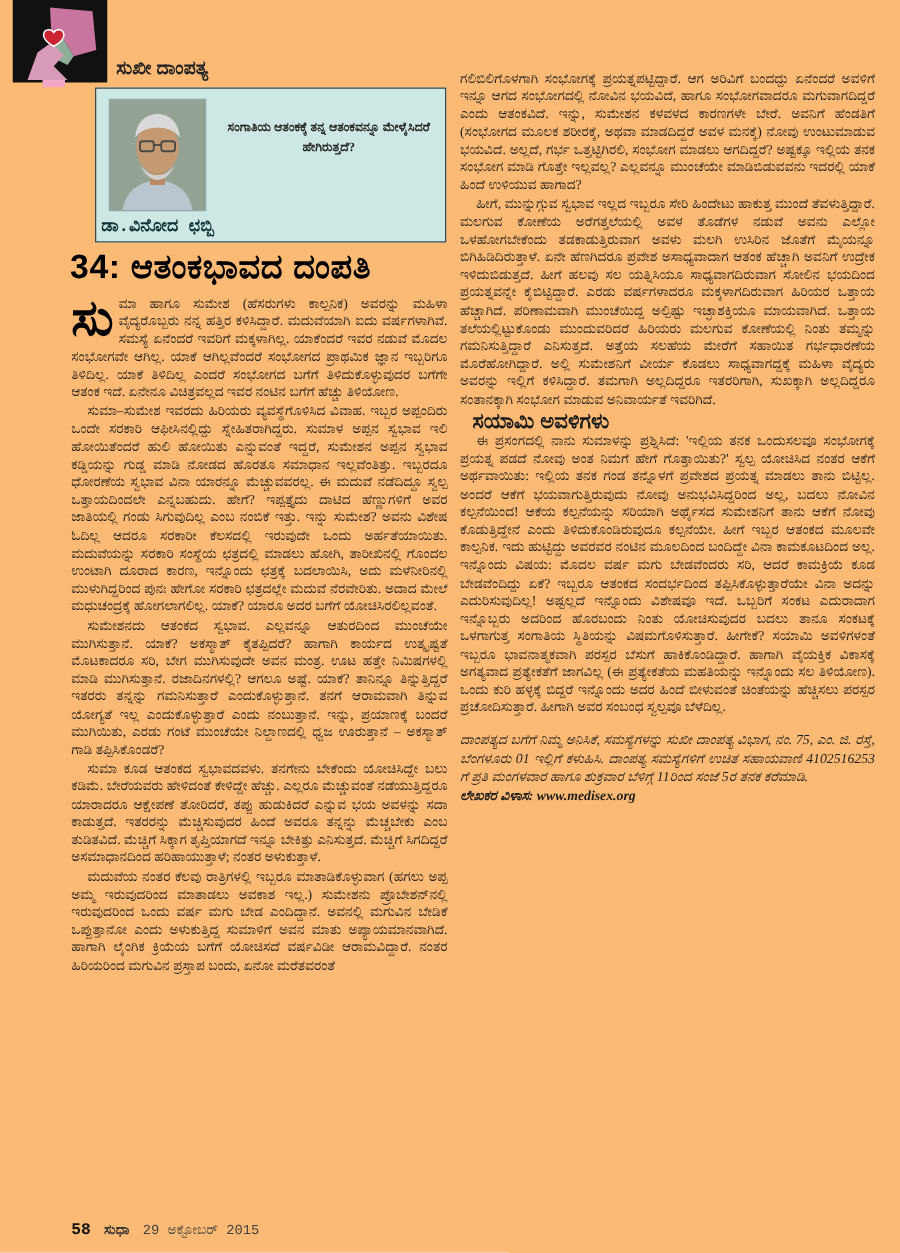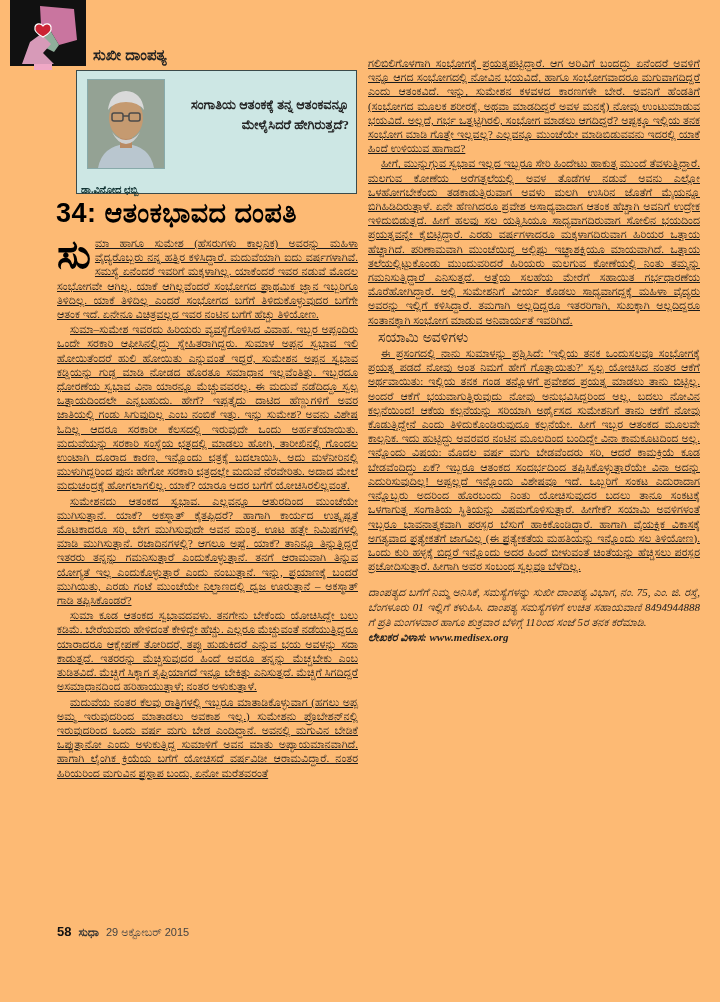--- a/index.html
+++ b/index.html
@@ -15,56 +15,56 @@
     position:absolute;left:93px;top:46px;font-size:15px;font-weight:bold;color:#222;
     font-family:"Liberation Sans","DejaVu Sans",sans-serif;
   }
   
   .header-box{
     position:absolute;left:76px;top:70px;width:281px;height:124px;
     background:#cde7e4;border:1px solid #3a4a4a;box-sizing:border-box;
   }
   .doc-photo{position:absolute;left:10px;top:8px;width:76px;height:88px;border:1px solid #8aa;}
   .doc-caption{
-    position:absolute;left:4px;top:113px;width:95px;font-size:10px;font-weight:bold;color:#133;
-    font-family:Liberation Serif, serif;
+    position:absolute;left:4px;top:103px;width:95px;font-size:14px;font-weight:bold;color:#133;
+    font-family:Liberation Mono, monospace;
   }
   .question{
     position:absolute;left:100px;top:24px;width:172px;
-    font-size:13px;line-height:1.55;font-weight:bold;text-align:right;color:#222;
+    font-size:10px;line-height:1.55;font-weight:bold;text-align:center;color:#222;
   }
   
   .headline{
     position:absolute;left:56px;top:198px;width:300px;
     font-size:27px;font-weight:bold;color:#000;letter-spacing:0.5px;
     font-family:"Liberation Sans","DejaVu Sans",sans-serif;
   }
   
   .col{position:absolute;font-size:11px;line-height:14.2px;text-align:justify;}
   .col-left{left:57px;top:236px;width:301px;}
   .col-right{left:368px;top:56px;width:332px;}
-  .col p{margin:0 0 1px 0;text-indent:13px;text-decoration:underline;}
+  .col p{margin:0 0 1px 0;text-indent:13px;}
   .col p.noindent{text-indent:0;}
   .dropcap{
     float:left;font-size:40px;line-height:34px;font-weight:bold;
     padding:2px 4px 0 0;color:#000;
   }
   .subhead{
-    font-weight:normal;font-size:14px;margin:3px 0 2px 0;text-indent:10px;
+    font-weight:bold;font-size:17px;margin:3px 0 2px 0;text-indent:10px;
     font-family:"Liberation Sans","DejaVu Sans",sans-serif;
   }
   .contact{
     margin-top:12px;font-style:italic;font-size:11px;line-height:14.6px;text-align:justify;
   }
   .author-site{font-weight:bold;font-style:italic;margin-top:1px;}
   .author-site .lbl{font-weight:bold;font-family:Liberation Serif, serif;}
   
   .page-footer{
-    position:absolute;left:57px;top:924px;
-    font-family:Liberation Sans, sans-serif;font-size:11px;color:#333;
+    position:absolute;left:57px;top:976px;
+    font-family:Liberation Mono, monospace;font-size:11px;color:#333;
   }
   .page-footer .pg{font-weight:bold;font-size:13px;color:#111;}
   .page-footer .mag{font-weight:bold;margin-left:4px;}
   .page-footer .dt{margin-left:4px;color:#444;}
 </style>
 </head>
 <body>
 
 <div class="page">
 
@@ -111,21 +111,21 @@
     <p>ಸುಮೇಶನದು ಆತಂಕದ ಸ್ವಭಾವ. ಎಲ್ಲವನ್ನೂ ಆತುರದಿಂದ ಮುಂಚೆಯೇ ಮುಗಿಸುತ್ತಾನೆ. ಯಾಕೆ? ಅಕಸ್ಮಾತ್ ಕೈತಪ್ಪಿದರೆ? ಹಾಗಾಗಿ ಕಾರ್ಯದ ಉತ್ಕೃಷ್ಟತೆ ಮೊಟಕಾದರೂ ಸರಿ, ಬೇಗ ಮುಗಿಸುವುದೇ ಅವನ ಮಂತ್ರ. ಊಟ ಹತ್ತೇ ನಿಮಿಷಗಳಲ್ಲಿ ಮಾಡಿ ಮುಗಿಸುತ್ತಾನೆ. ರಜಾದಿನಗಳಲ್ಲಿ? ಆಗಲೂ ಅಷ್ಟೆ. ಯಾಕೆ? ತಾನಿನ್ನೂ ತಿನ್ನುತ್ತಿದ್ದರೆ ಇತರರು ತನ್ನನ್ನು ಗಮನಿಸುತ್ತಾರೆ ಎಂದುಕೊಳ್ಳುತ್ತಾನೆ. ತನಗೆ ಆರಾಮವಾಗಿ ತಿನ್ನುವ ಯೋಗ್ಯತೆ ಇಲ್ಲ ಎಂದುಕೊಳ್ಳುತ್ತಾರೆ ಎಂದು ನಂಬುತ್ತಾನೆ. ಇನ್ನು, ಪ್ರಯಾಣಕ್ಕೆ ಬಂದರೆ ಮುಗಿಯಿತು, ಎರಡು ಗಂಟೆ ಮುಂಚೆಯೇ ನಿಲ್ದಾಣದಲ್ಲಿ ಧ್ವಜ ಊರುತ್ತಾನೆ – ಅಕಸ್ಮಾತ್ ಗಾಡಿ ತಪ್ಪಿಸಿಕೊಂಡರೆ?</p>
     <p>ಸುಮಾ ಕೂಡ ಆತಂಕದ ಸ್ವಭಾವದವಳು. ತನಗೇನು ಬೇಕೆಂದು ಯೋಚಿಸಿದ್ದೇ ಬಲು ಕಡಿಮೆ. ಬೇರೆಯವರು ಹೇಳಿದಂತೆ ಕೇಳಿದ್ದೇ ಹೆಚ್ಚು. ಎಲ್ಲರೂ ಮೆಚ್ಚುವಂತೆ ನಡೆಯುತ್ತಿದ್ದರೂ ಯಾರಾದರೂ ಆಕ್ಷೇಪಣೆ ತೋರಿದರೆ, ತಪ್ಪು ಹುಡುಕಿದರೆ ಎನ್ನುವ ಭಯ ಅವಳನ್ನು ಸದಾ ಕಾಡುತ್ತದೆ. ಇತರರನ್ನು ಮೆಚ್ಚಿಸುವುದರ ಹಿಂದೆ ಅವರೂ ತನ್ನನ್ನು ಮೆಚ್ಚಬೇಕು ಎಂಬ ತುಡಿತವಿದೆ. ಮೆಚ್ಚಿಗೆ ಸಿಕ್ಕಾಗ ತೃಪ್ತಿಯಾಗದೆ ಇನ್ನೂ ಬೇಕಿತ್ತು ಎನಿಸುತ್ತದೆ. ಮೆಚ್ಚಿಗೆ ಸಿಗದಿದ್ದರೆ ಅಸಮಾಧಾನದಿಂದ ಹರಿಹಾಯುತ್ತಾಳೆ; ನಂತರ ಅಳುಕುತ್ತಾಳೆ.</p>
     <p>ಮದುವೆಯ ನಂತರ ಕೆಲವು ರಾತ್ರಿಗಳಲ್ಲಿ ಇಬ್ಬರೂ ಮಾತಾಡಿಕೊಳ್ಳುವಾಗ (ಹಗಲು ಅಪ್ಪ ಅಮ್ಮ ಇರುವುದರಿಂದ ಮಾತಾಡಲು ಅವಕಾಶ ಇಲ್ಲ.) ಸುಮೇಶನು ಪ್ರೊಬೇಶನ್‌ನಲ್ಲಿ ಇರುವುದರಿಂದ ಒಂದು ವರ್ಷ ಮಗು ಬೇಡ ಎಂದಿದ್ದಾನೆ. ಅವನಲ್ಲಿ ಮಗುವಿನ ಬೇಡಿಕೆ ಒಪ್ಪುತ್ತಾನೋ ಎಂದು ಅಳುಕುತ್ತಿದ್ದ ಸುಮಾಳಿಗೆ ಅವನ ಮಾತು ಅಪ್ಯಾಯಮಾನವಾಗಿದೆ. ಹಾಗಾಗಿ ಲೈಂಗಿಕ ಕ್ರಿಯೆಯ ಬಗೆಗೆ ಯೋಚಿಸದೆ ವರ್ಷವಿಡೀ ಆರಾಮವಿದ್ದಾರೆ. ನಂತರ ಹಿರಿಯರಿಂದ ಮಗುವಿನ ಪ್ರಸ್ತಾಪ ಬಂದು, ಏನೋ ಮರೆತವರಂತೆ</p>
   </div>
 
   <div class="col col-right">
     <p class="noindent">ಗಲಿಬಿಲಿಗೊಳಗಾಗಿ ಸಂಭೋಗಕ್ಕೆ ಪ್ರಯತ್ನಪಟ್ಟಿದ್ದಾರೆ. ಆಗ ಅರಿವಿಗೆ ಬಂದದ್ದು ಏನೆಂದರೆ ಅವಳಿಗೆ ಇನ್ನೂ ಆಗದ ಸಂಭೋಗದಲ್ಲಿ ನೋವಿನ ಭಯವಿದೆ, ಹಾಗೂ ಸಂಭೋಗವಾದರೂ ಮಗುವಾಗದಿದ್ದರೆ ಎಂದು ಆತಂಕವಿದೆ. ಇನ್ನು, ಸುಮೇಶನ ಕಳವಳದ ಕಾರಣಗಳೇ ಬೇರೆ. ಅವನಿಗೆ ಹೆಂಡತಿಗೆ (ಸಂಭೋಗದ ಮೂಲಕ ಶರೀರಕ್ಕೆ, ಅಥವಾ ಮಾಡದಿದ್ದರೆ ಅವಳ ಮನಕ್ಕೆ) ನೋವು ಉಂಟುಮಾಡುವ ಭಯವಿದೆ. ಅಲ್ಲದೆ, ಗರ್ಭ ಒತ್ತಟ್ಟಿಗಿರಲಿ, ಸಂಭೋಗ ಮಾಡಲು ಆಗದಿದ್ದರೆ? ಅಷ್ಟಕ್ಕೂ ಇಲ್ಲಿಯ ತನಕ ಸಂಭೋಗ ಮಾಡಿ ಗೊತ್ತೇ ಇಲ್ಲವಲ್ಲ? ಎಲ್ಲವನ್ನೂ ಮುಂಚೆಯೇ ಮಾಡಿಬಿಡುವವನು ಇದರಲ್ಲಿ ಯಾಕೆ ಹಿಂದೆ ಉಳಿಯುವ ಹಾಗಾದ?</p>
     <p>ಹೀಗೆ, ಮುನ್ನುಗ್ಗುವ ಸ್ವಭಾವ ಇಲ್ಲದ ಇಬ್ಬರೂ ಸೇರಿ ಹಿಂದೇಟು ಹಾಕುತ್ತ ಮುಂದೆ ತೆವಳುತ್ತಿದ್ದಾರೆ. ಮಲಗುವ ಕೋಣೆಯ ಅರೆಗತ್ತಲೆಯಲ್ಲಿ ಅವಳ ತೊಡೆಗಳ ನಡುವೆ ಅವನು ಎಲ್ಲೋ ಒಳಹೋಗಬೇಕೆಂದು ತಡಕಾಡುತ್ತಿರುವಾಗ ಅವಳು ಮಲಗಿ ಉಸಿರಿನ ಜೊತೆಗೆ ಮೈಯನ್ನೂ ಬಿಗಿಹಿಡಿದಿರುತ್ತಾಳೆ. ಏನೇ ಹೆಣಗಿದರೂ ಪ್ರವೇಶ ಅಸಾಧ್ಯವಾದಾಗ ಆತಂಕ ಹೆಚ್ಚಾಗಿ ಅವನಿಗೆ ಉದ್ರೇಕ ಇಳಿದುಬಿಡುತ್ತದೆ. ಹೀಗೆ ಹಲವು ಸಲ ಯತ್ನಿಸಿಯೂ ಸಾಧ್ಯವಾಗದಿರುವಾಗ ಸೋಲಿನ ಭಯದಿಂದ ಪ್ರಯತ್ನವನ್ನೇ ಕೈಬಿಟ್ಟಿದ್ದಾರೆ. ಎರಡು ವರ್ಷಗಳಾದರೂ ಮಕ್ಕಳಾಗದಿರುವಾಗ ಹಿರಿಯರ ಒತ್ತಾಯ ಹೆಚ್ಚಾಗಿದೆ. ಪರಿಣಾಮವಾಗಿ ಮುಂಚೆಯಿದ್ದ ಅಲ್ಪಿಷ್ಟು ಇಚ್ಛಾಶಕ್ತಿಯೂ ಮಾಯವಾಗಿದೆ. ಒತ್ತಾಯ ತಲೆಯಲ್ಲಿಟ್ಟುಕೊಂಡು ಮುಂದುವರಿದರೆ ಹಿರಿಯರು ಮಲಗುವ ಕೋಣೆಯಲ್ಲಿ ನಿಂತು ತಮ್ಮನ್ನು ಗಮನಿಸುತ್ತಿದ್ದಾರೆ ಎನಿಸುತ್ತದೆ. ಅತ್ತೆಯ ಸಲಹೆಯ ಮೇರೆಗೆ ಸಹಾಯಿತ ಗರ್ಭಧಾರಣೆಯ ಮೊರೆಹೋಗಿದ್ದಾರೆ. ಅಲ್ಲಿ ಸುಮೇಶನಿಗೆ ವೀರ್ಯ ಕೊಡಲು ಸಾಧ್ಯವಾಗದ್ದಕ್ಕೆ ಮಹಿಳಾ ವೈದ್ಯರು ಅವರನ್ನು ಇಲ್ಲಿಗೆ ಕಳಿಸಿದ್ದಾರೆ. ತಮಗಾಗಿ ಅಲ್ಲದಿದ್ದರೂ ಇತರರಿಗಾಗಿ, ಸುಖಕ್ಕಾಗಿ ಅಲ್ಲದಿದ್ದರೂ ಸಂತಾನಕ್ಕಾಗಿ ಸಂಭೋಗ ಮಾಡುವ ಅನಿವಾರ್ಯತೆ ಇವರಿಗಿದೆ.</p>
     <div class="subhead">ಸಯಾಮಿ ಅವಳಿಗಳು</div>
     <p>ಈ ಪ್ರಸಂಗದಲ್ಲಿ ನಾನು ಸುಮಾಳನ್ನು ಪ್ರಶ್ನಿಸಿದೆ: 'ಇಲ್ಲಿಯ ತನಕ ಒಂದುಸಲವೂ ಸಂಭೋಗಕ್ಕೆ ಪ್ರಯತ್ನ ಪಡದೆ ನೋವು ಅಂತ ನಿಮಗೆ ಹೇಗೆ ಗೊತ್ತಾಯಿತು?' ಸ್ವಲ್ಪ ಯೋಚಿಸಿದ ನಂತರ ಆಕೆಗೆ ಅರ್ಥವಾಯಿತು: ಇಲ್ಲಿಯ ತನಕ ಗಂಡ ತನ್ನೊಳಗೆ ಪ್ರವೇಶದ ಪ್ರಯತ್ನ ಮಾಡಲು ತಾನು ಬಿಟ್ಟಿಲ್ಲ. ಅಂದರೆ ಆಕೆಗೆ ಭಯವಾಗುತ್ತಿರುವುದು ನೋವು ಅನುಭವಿಸಿದ್ದರಿಂದ ಅಲ್ಲ, ಬದಲು ನೋವಿನ ಕಲ್ಪನೆಯಿಂದ! ಆಕೆಯ ಕಲ್ಪನೆಯನ್ನು ಸರಿಯಾಗಿ ಅರ್ಥೈಸದ ಸುಮೇಶನಿಗೆ ತಾನು ಆಕೆಗೆ ನೋವು ಕೊಡುತ್ತಿದ್ದೇನೆ ಎಂದು ತಿಳಿದುಕೊಂಡಿರುವುದೂ ಕಲ್ಪನೆಯೇ. ಹೀಗೆ ಇಬ್ಬರ ಆತಂಕದ ಮೂಲವೇ ಕಾಲ್ಪನಿಕ. ಇದು ಹುಟ್ಟಿದ್ದು ಅವರವರ ನಂಟಿನ ಮೂಲದಿಂದ ಬಂದಿದ್ದೇ ವಿನಾ ಕಾಮಕೂಟದಿಂದ ಅಲ್ಲ. ಇನ್ನೊಂದು ವಿಷಯ: ಮೊದಲ ವರ್ಷ ಮಗು ಬೇಡವೆಂದರು ಸರಿ, ಆದರೆ ಕಾಮಕ್ರಿಯೆ ಕೂಡ ಬೇಡವೆಂದಿದ್ದು ಏಕೆ? ಇಬ್ಬರೂ ಆತಂಕದ ಸಂದರ್ಭದಿಂದ ತಪ್ಪಿಸಿಕೊಳ್ಳುತ್ತಾರೆಯೇ ವಿನಾ ಅದನ್ನು ಎದುರಿಸುವುದಿಲ್ಲ! ಅಷ್ಟಲ್ಲದೆ ಇನ್ನೊಂದು ವಿಶೇಷವೂ ಇದೆ. ಒಬ್ಬರಿಗೆ ಸಂಕಟ ಎದುರಾದಾಗ ಇನ್ನೊಬ್ಬರು ಅದರಿಂದ ಹೊರಬಂದು ನಿಂತು ಯೋಚಿಸುವುದರ ಬದಲು ತಾನೂ ಸಂಕಟಕ್ಕೆ ಒಳಗಾಗುತ್ತ ಸಂಗಾತಿಯ ಸ್ಥಿತಿಯನ್ನು ವಿಷಮಗೊಳಿಸುತ್ತಾರೆ. ಹೀಗೇಕೆ? ಸಯಾಮಿ ಅವಳಿಗಳಂತೆ ಇಬ್ಬರೂ ಭಾವನಾತ್ಮಕವಾಗಿ ಪರಸ್ಪರ ಬೆಸುಗೆ ಹಾಕಿಕೊಂಡಿದ್ದಾರೆ. ಹಾಗಾಗಿ ವೈಯಕ್ತಿಕ ವಿಕಾಸಕ್ಕೆ ಅಗತ್ಯವಾದ ಪ್ರತ್ಯೇಕತೆಗೆ ಜಾಗವಿಲ್ಲ (ಈ ಪ್ರತ್ಯೇಕತೆಯ ಮಹತಿಯನ್ನು ಇನ್ನೊಂದು ಸಲ ತಿಳಿಯೋಣ). ಒಂದು ಕುರಿ ಹಳ್ಳಕ್ಕೆ ಬಿದ್ದರೆ ಇನ್ನೊಂದು ಅದರ ಹಿಂದೆ ಬೀಳುವಂತೆ ಚಿಂತೆಯನ್ನು ಹೆಚ್ಚಿಸಲು ಪರಸ್ಪರ ಪ್ರಚೋದಿಸುತ್ತಾರೆ. ಹೀಗಾಗಿ ಅವರ ಸಂಬಂಧ ಸ್ವಲ್ಪವೂ ಬೆಳೆದಿಲ್ಲ.</p>
-    <div class="contact">ದಾಂಪತ್ಯದ ಬಗೆಗೆ ನಿಮ್ಮ ಅನಿಸಿಕೆ, ಸಮಸ್ಯೆಗಳನ್ನು ಸುಖೀ ದಾಂಪತ್ಯ ವಿಭಾಗ, ನಂ. 75, ಎಂ. ಜಿ. ರಸ್ತೆ, ಬೆಂಗಳೂರು 01 ಇಲ್ಲಿಗೆ ಕಳುಹಿಸಿ. ದಾಂಪತ್ಯ ಸಮಸ್ಯೆಗಳಿಗೆ ಉಚಿತ ಸಹಾಯವಾಣಿ 8494944888 ಗೆ ಪ್ರತಿ ಮಂಗಳವಾರ ಹಾಗೂ ಶುಕ್ರವಾರ ಬೆಳಿಗ್ಗೆ 11ರಿಂದ ಸಂಜೆ 5ರ ತನಕ ಕರೆಮಾಡಿ.</div>
+    <div class="contact">ದಾಂಪತ್ಯದ ಬಗೆಗೆ ನಿಮ್ಮ ಅನಿಸಿಕೆ, ಸಮಸ್ಯೆಗಳನ್ನು ಸುಖೀ ದಾಂಪತ್ಯ ವಿಭಾಗ, ನಂ. 75, ಎಂ. ಜಿ. ರಸ್ತೆ, ಬೆಂಗಳೂರು 01 ಇಲ್ಲಿಗೆ ಕಳುಹಿಸಿ. ದಾಂಪತ್ಯ ಸಮಸ್ಯೆಗಳಿಗೆ ಉಚಿತ ಸಹಾಯವಾಣಿ 4102516253 ಗೆ ಪ್ರತಿ ಮಂಗಳವಾರ ಹಾಗೂ ಶುಕ್ರವಾರ ಬೆಳಿಗ್ಗೆ 11ರಿಂದ ಸಂಜೆ 5ರ ತನಕ ಕರೆಮಾಡಿ.</div>
     <div class="author-site">
       <span class="lbl">ಲೇಖಕರ ವಿಳಾಸ:</span>
       <span>www.medisex.org</span>
     </div>
   </div>
 
   <div class="page-footer">
     <span class="pg">58</span>
     <span class="mag">ಸುಧಾ</span>
     <span class="dt">29 ಅಕ್ಟೋಬರ್ 2015</span>

